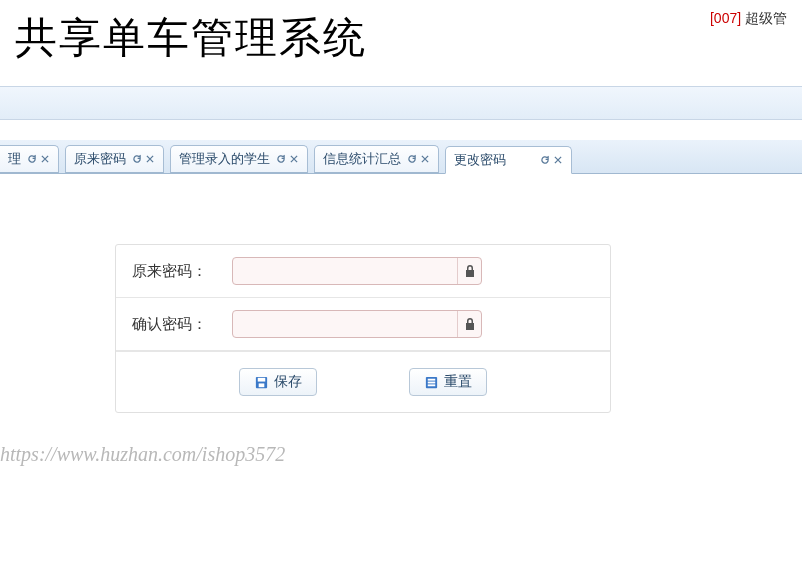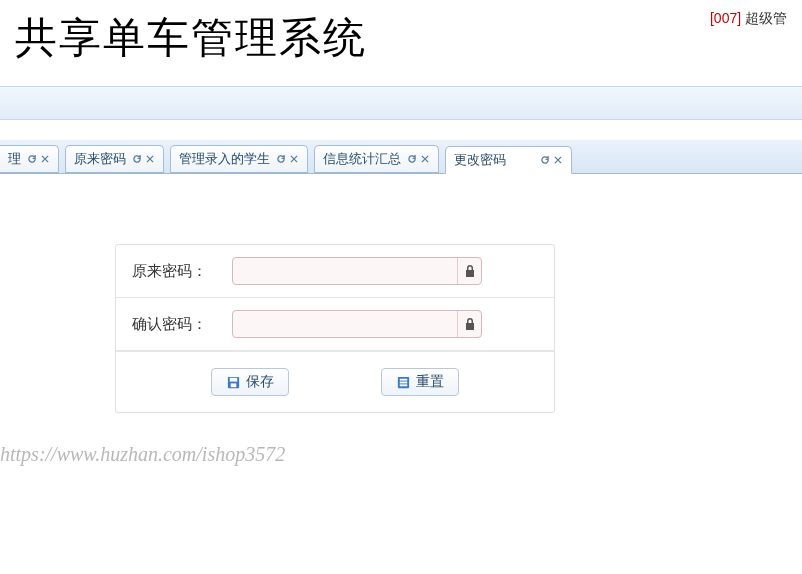--- a/index.html
+++ b/index.html
@@ -70,21 +70,21 @@
     margin-left: 6px;
     display: flex;
     gap: 3px;
   }
   .tab svg { width: 10px; height: 10px; display: block; }
   .content-area {
     background: #fff;
     padding-top: 70px;
   }
   .form-box {
-    width: 440px;
+    width: 496px;
     margin-left: 115px;
     border: 1px solid #e0e0e0;
     border-radius: 3px;
   }
   .form-row {
     display: flex;
     align-items: center;
     padding: 12px 16px;
     border-bottom: 1px solid #e6e6e6;
   }

